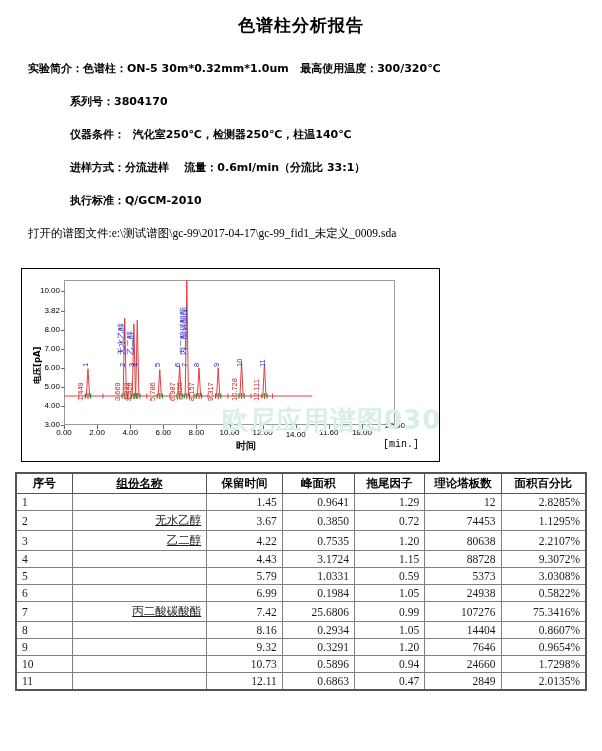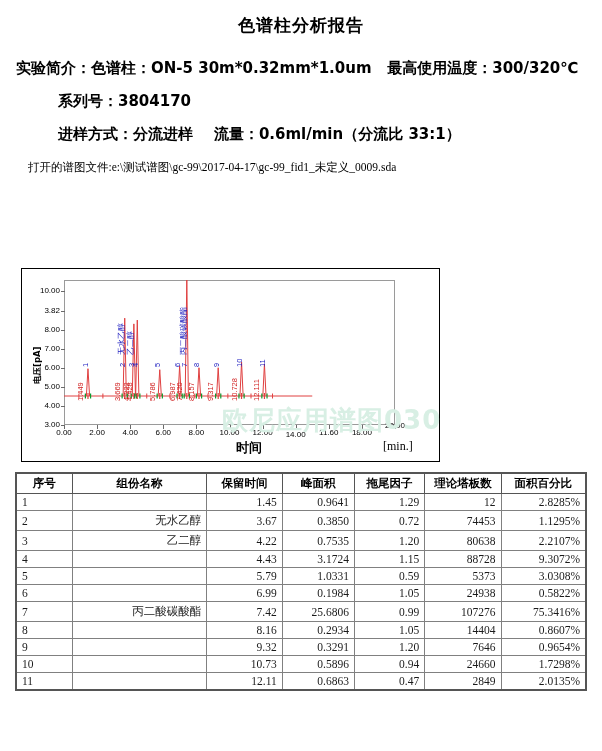--- a/index.html
+++ b/index.html
@@ -26,21 +26,22 @@
     padding-top: 12px;
     height: 26px;
     line-height: 26px;
   }
 
   
   .intro {
     margin-top: 14px;
     font-family: "DejaVu Sans", "Liberation Sans", sans-serif;
     font-weight: bold;
-    font-size: 15px;
+    font-size: 11px;
+    margin-left: 12px;
   }
   .intro-line {
     height: 33px;
     line-height: 33px;
     white-space: pre;
   }
   .intro-line.first { padding-left: 16px; }
   .intro-line.indent { padding-left: 58px; }
 
   
@@ -129,29 +130,29 @@
     width: 30px;
   }
   .xtick-mark {
     position: absolute;
     width: 1px;
     height: 4px;
     background: #6a6a6a;
   }
   .xlabel {
     position: absolute;
-    font-size: 13px;
+    font-size: 10px;
     font-family: "DejaVu Sans", "Liberation Sans", sans-serif;
     font-weight: bold;
     white-space: nowrap;
   }
   .xunit {
     position: absolute;
-    font-size: 12px;
-    font-family: Liberation Serif, serif;
+    font-size: 10px;
+    font-family: Liberation Mono, monospace;
     white-space: nowrap;
   }
 
   
   .peak-rt {
     position: absolute;
     font-size: 7.5px;
     font-family: "Liberation Sans", "DejaVu Sans", sans-serif;
     color: #d02020;
     transform: rotate(-90deg);
@@ -196,38 +197,40 @@
   }
   .data-table thead th {
     font-family: "DejaVu Sans", "Liberation Sans", sans-serif;
     font-weight: bold;
     font-size: 11.5px;
     text-align: center;
     border: 1px solid #555;
   }
   .data-table { border: 2px solid #555; }
   .c-idx  { width: 60px;  text-align: left; }
-  .c-name { width: 148px; text-align: right; padding-right: 10px; }
+  .c-name { width: 148px; text-align: right; padding-right: 10px; text-decoration: underline; }
   .c-rt   { width: 80px;  text-align: right; }
   .c-area { width: 75px;  text-align: right; }
   .c-tail { width: 75px;  text-align: right; }
   .c-plate{ width: 80px;  text-align: right; }
   .c-pct  { width: 88px;  text-align: right; }
   tbody td { color: #1a1a1a; }
   .total-row td { }
 </style>
 </head>
 <body>
 
 <div class="report-title">色谱柱分析报告</div>
 
 <div class="intro">
   <div class="intro-line first">实验简介：色谱柱：ON-5 30m*0.32mm*1.0um   最高使用温度：300/320℃</div>
   <div class="intro-line indent">系列号：3804170</div>
+  <div class="intro-line indent">仪器条件：  汽化室250℃，检测器250℃，柱温140℃</div>
   <div class="intro-line indent">进样方式：分流进样    流量：0.6ml/min（分流比 33:1）</div>
+  <div class="intro-line indent">执行标准：Q/GCM-2010</div>
 </div>
 
 <div class="filepath">打开的谱图文件:e:\测试谱图\gc-99\2017-04-17\gc-99_fid1_未定义_0009.sda</div>
 
 <div class="chart-outer">
   <div class="chart-inner" id="chart-inner">
       <div class="plot-frame"></div>
       <div class="ylabel" style="left: 10px; top: 115.4px;">电压[pA]</div>
       <div class="ytick" style="left: 12px; width: 26px; top: 151px;">3.00</div>
       <div class="ytick-mark" style="left: 39px; top: 156px;"></div>

